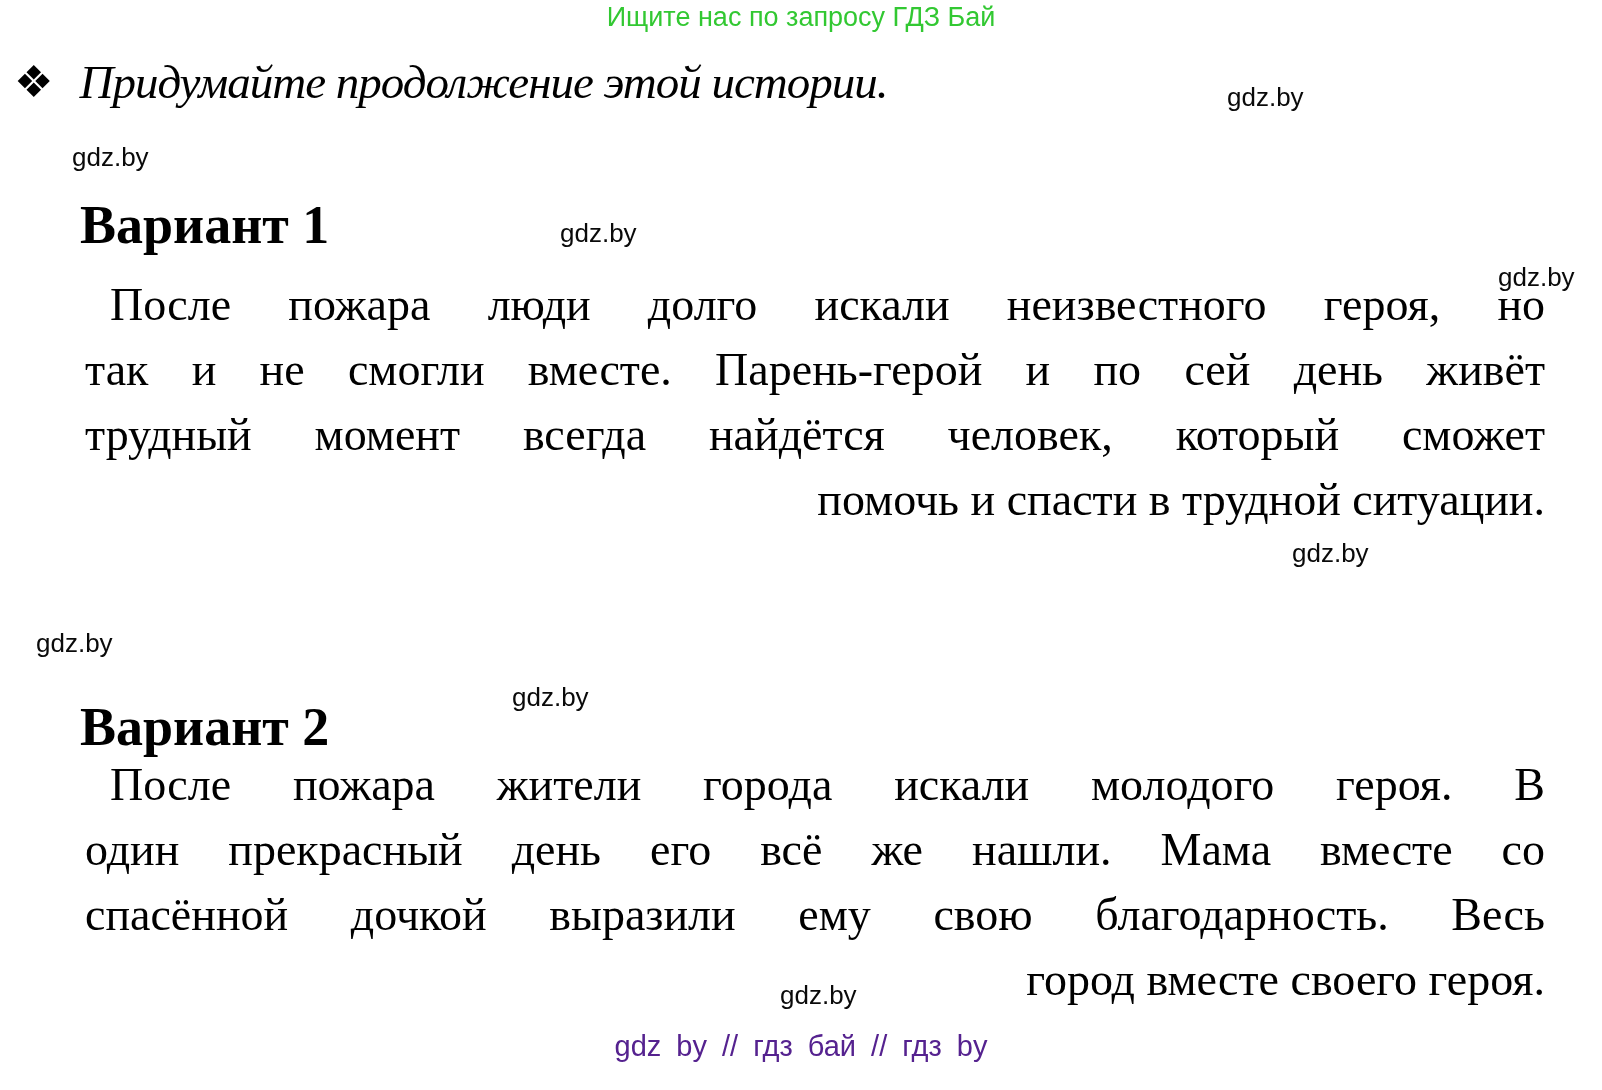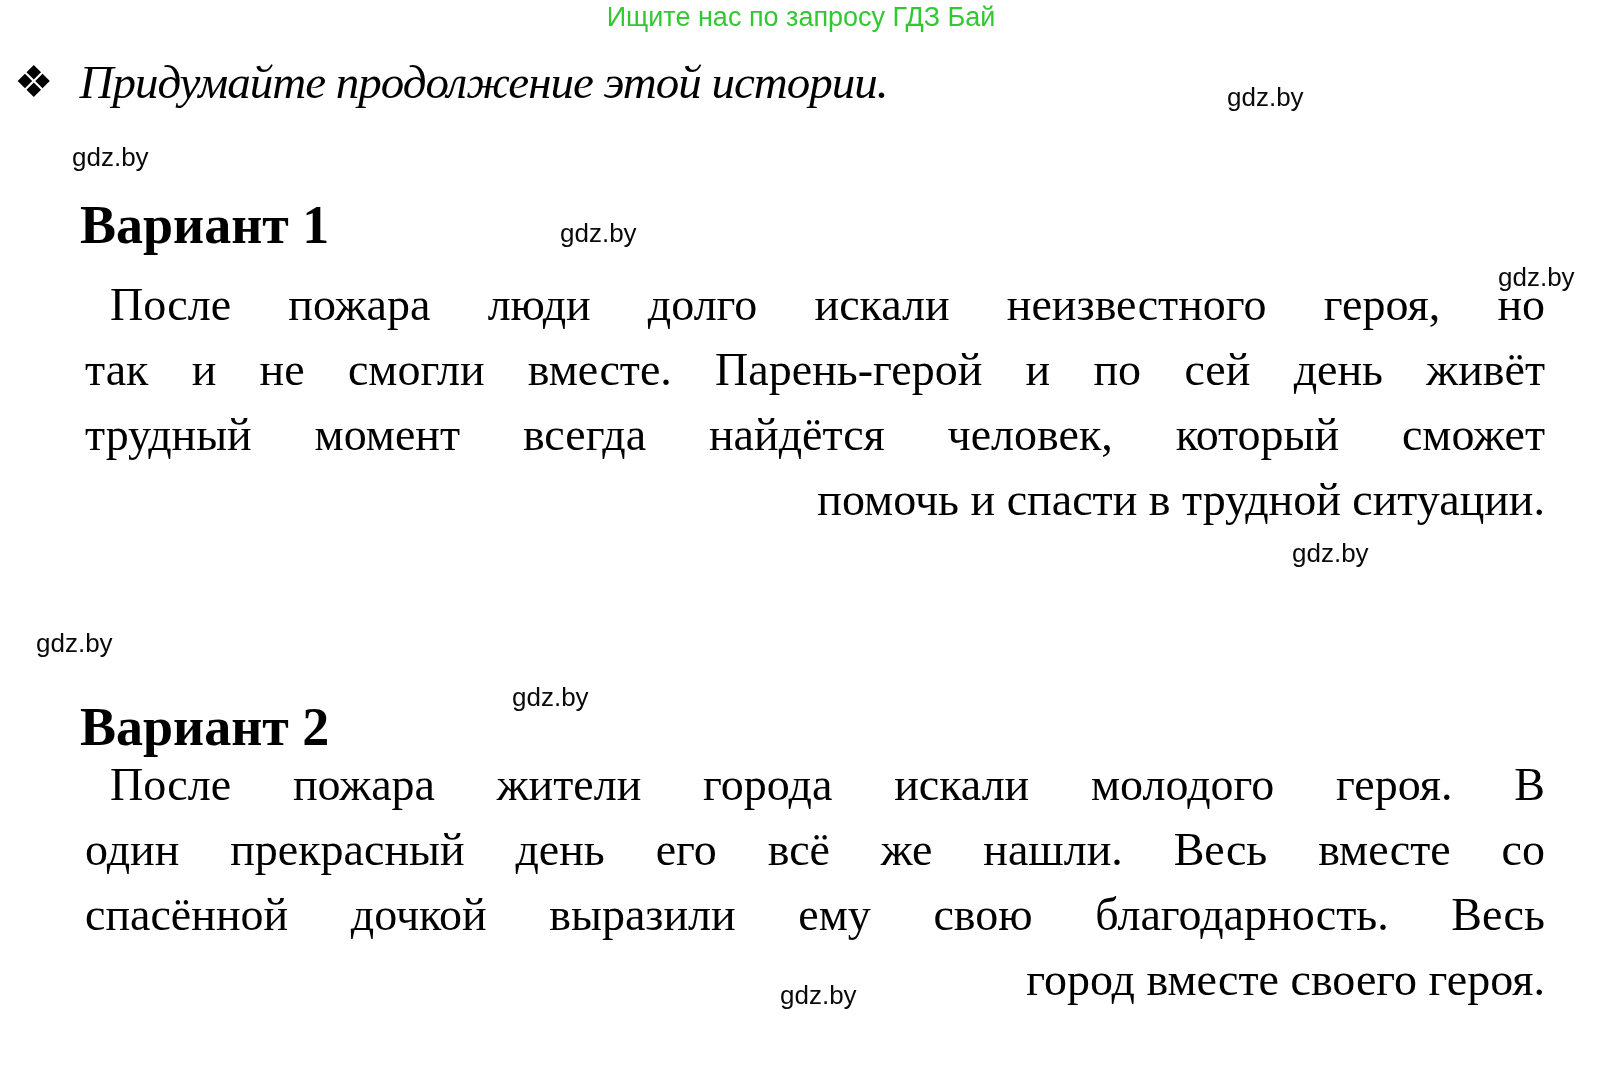--- a/index.html
+++ b/index.html
@@ -113,19 +113,20 @@
     <div class="line just first">После пожара люди долго искали неизвестного героя, но</div>
     <div class="line just">так и не смогли вместе. Парень-герой и по сей день живёт</div>
     <div class="line just">трудный момент всегда найдётся человек, который сможет</div>
     <div class="line last">помочь и спасти в трудной ситуации.</div>
   </div>
 
   <div class="section-title" style="top:698px; left:80px;">Вариант 2</div>
 
   <div class="para" style="top:752px;">
     <div class="line just first">После пожара жители города искали молодого героя. В</div>
-    <div class="line just">один прекрасный день его всё же нашли. Весь вместе со</div>
+    <div class="line just">один прекрасный день его всё же нашли. Мама вместе со</div>
     <div class="line just">спасённой дочкой выразили ему свою благодарность. Весь</div>
     <div class="line last">город вместе своего героя.</div>
   </div>
 
+  <div class="footer">gdz by  //  гдз бай  //  гдз by</div>
 
 </div>
 
 </body></html>

